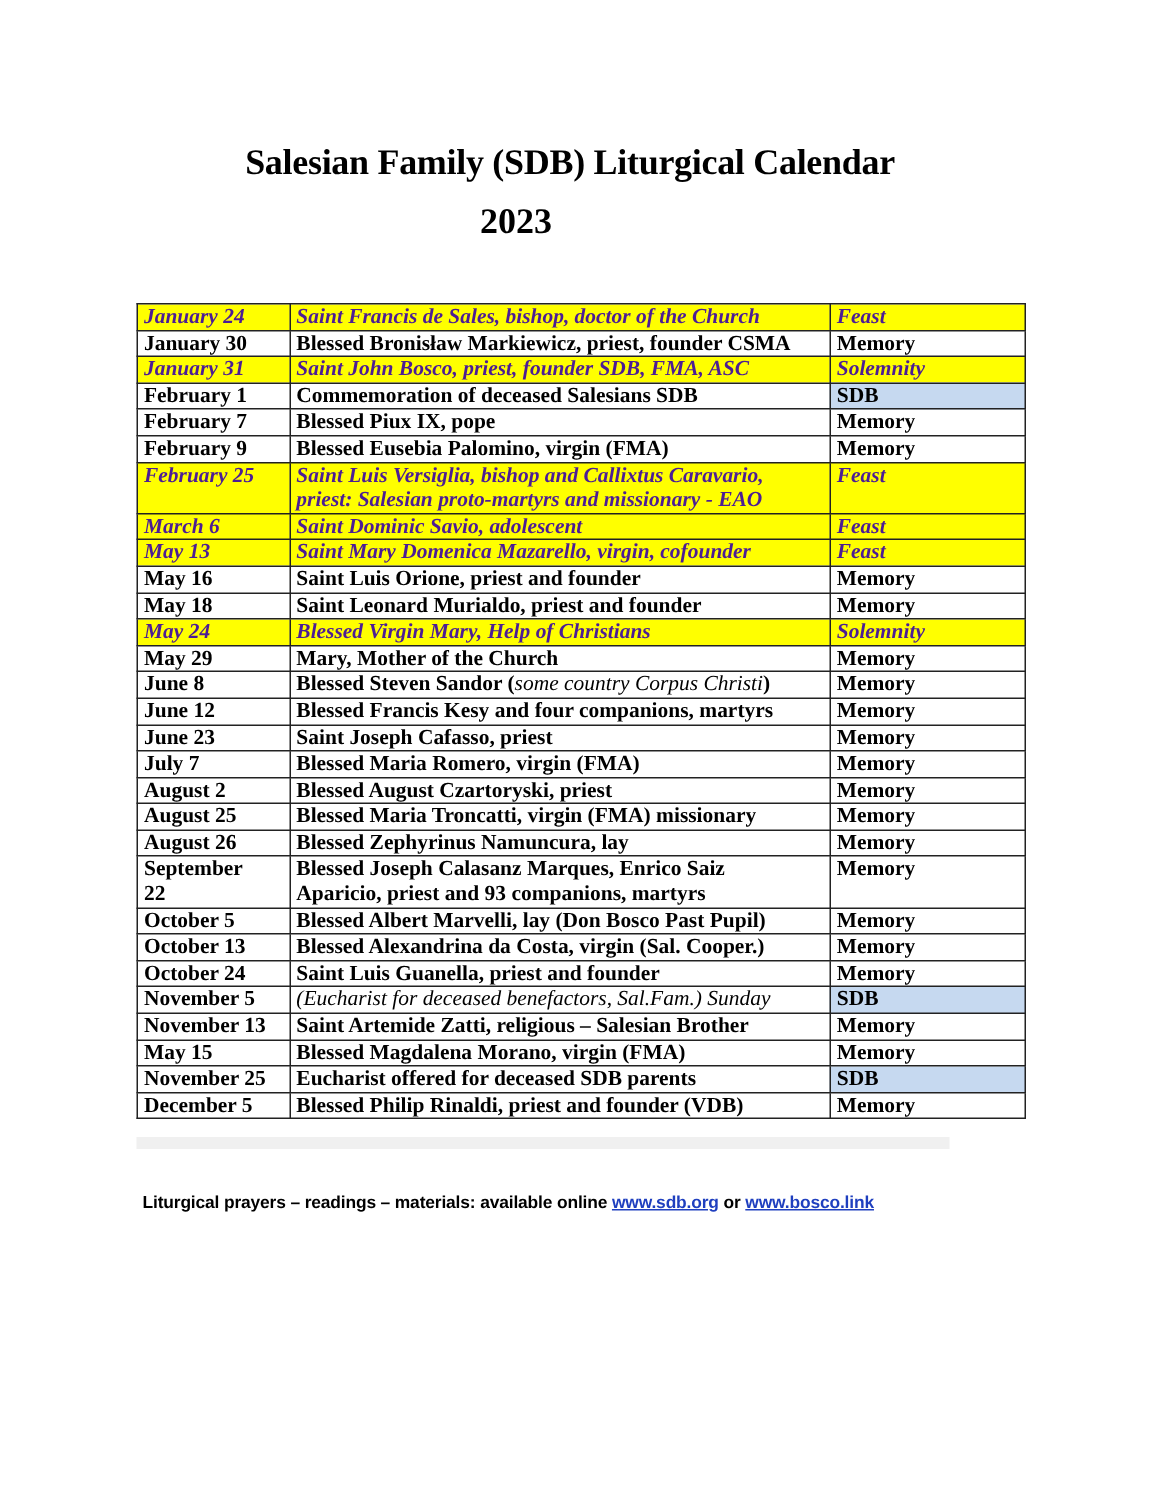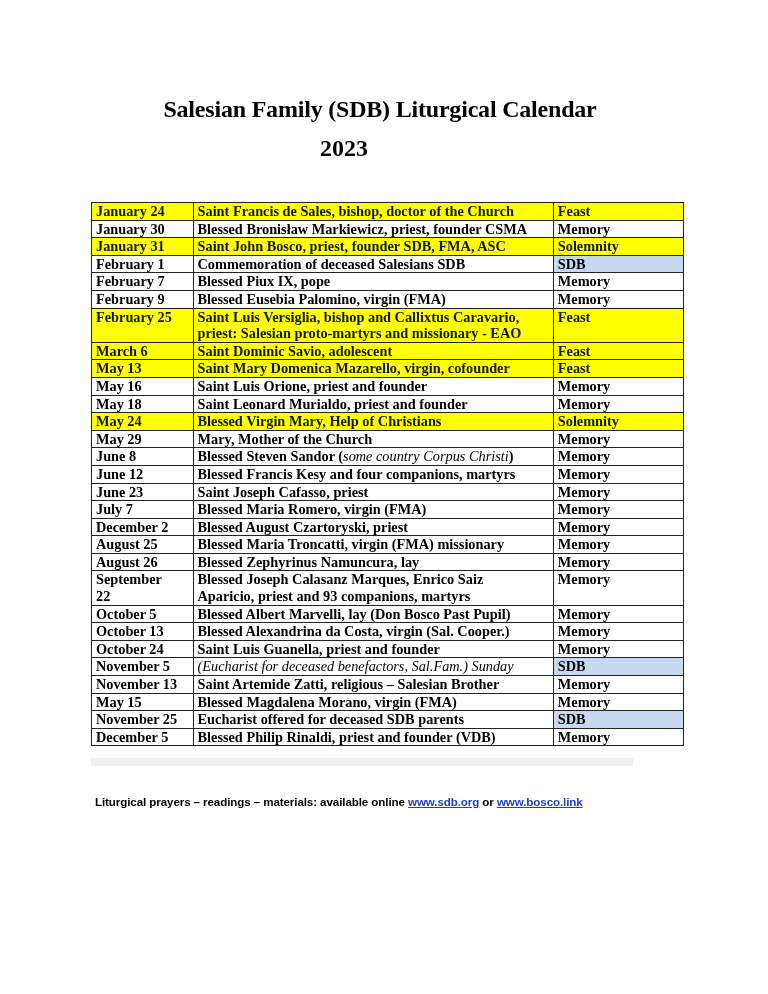--- a/index.html
+++ b/index.html
@@ -4,21 +4,21 @@
   <style>
     html, body { margin: 0; padding: 0; background: #ffffff; }
     body { width: 768px; height: 994px; position: relative; overflow: hidden; font-family: "Liberation Serif", serif; color: #000; }
     .title { position: absolute; left: 0; width: 760px; text-align: center; font-weight: bold; font-size: 24px; top: 96px; letter-spacing: -0.2px; }
     .year { position: absolute; left: 0; width: 688px; text-align: center; font-weight: bold; font-size: 24px; top: 135px; }
     table.cal { position: absolute; left: 91px; top: 202px; border-collapse: collapse; width: 593px; font-weight: bold; font-size: 14.3px; }
     table.cal td { border: 1.3px solid #222; padding: 0 0 0 4px; line-height: 16.6px; vertical-align: top; white-space: nowrap; }
     td.c-date { width: 97px; }
     td.c-name { width: 356px; }
     td.c-rank { width: 127px; margin-left: 40px; }
-    tr.hl td { background: #ffff00; color: #0f172a; }
+    tr.hl td { background: #ffff00; color: #4c1d95; font-style: italic; }
     td.sdb { background: #c6d9f0 !important; }
     .it { font-style: italic; font-weight: normal; text-align: center; }
     .shade { position: absolute; left: 91px; top: 758px; width: 542px; height: 8px; background: #f0f0f0; }
     .footer { position: absolute; left: 95px; top: 795px; font-family: Liberation Sans, sans-serif; font-weight: bold; font-size: 11.6px; letter-spacing: -0.1px; }
     .footer a { color: #1f3fbf; text-decoration: underline; }
   </style>
 </head>
 <body>
 
 <div class="title">Salesian Family (SDB) Liturgical Calendar</div>
@@ -105,21 +105,21 @@
         <td class="c-date"><span>June 23</span></td>
         <td class="c-name"><span>Saint Joseph Cafasso, priest</span></td>
         <td class="c-rank"><span>Memory</span></td>
       </tr>
       <tr>
         <td class="c-date"><span>July 7</span></td>
         <td class="c-name"><span>Blessed Maria Romero, virgin (FMA)</span></td>
         <td class="c-rank"><span>Memory</span></td>
       </tr>
       <tr>
-        <td class="c-date"><span>December 2</span></td>
+        <td class="c-date"><span>August 2</span></td>
         <td class="c-name"><span>Blessed August Czartoryski, priest</span></td>
         <td class="c-rank"><span>Memory</span></td>
       </tr>
       <tr>
         <td class="c-date"><span>August 25</span></td>
         <td class="c-name"><span>Blessed Maria Troncatti, virgin (FMA) missionary</span></td>
         <td class="c-rank"><span>Memory</span></td>
       </tr>
       <tr>
         <td class="c-date"><span>August 26</span></td>

